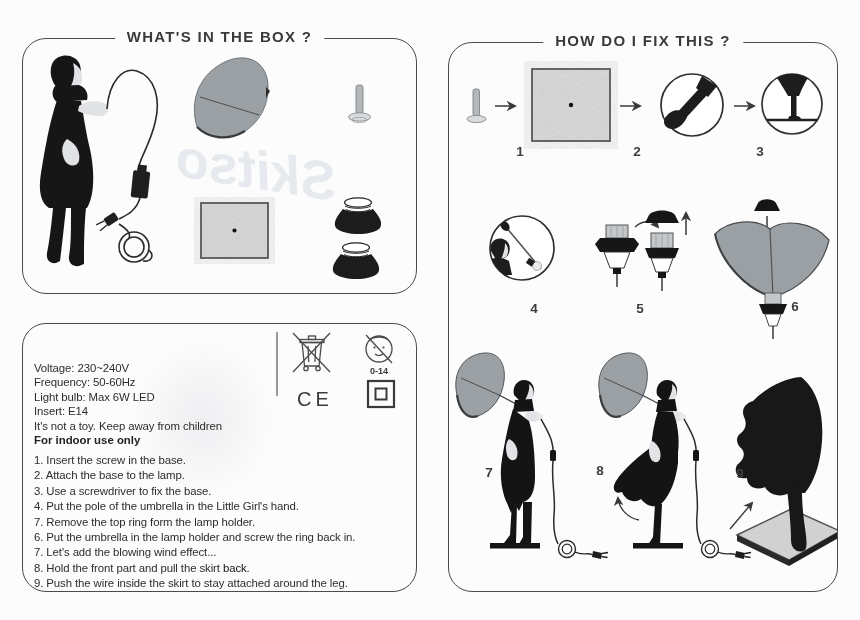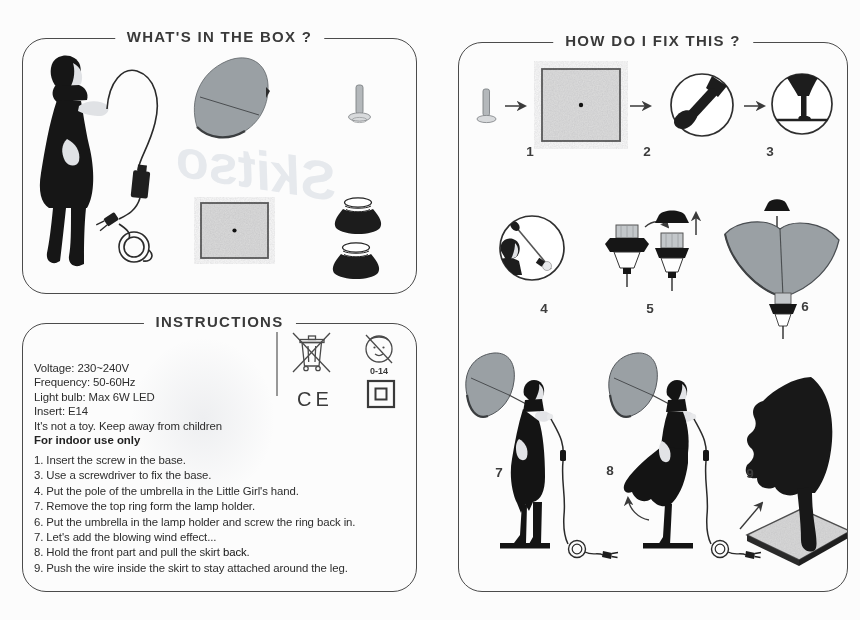--- a/index.html
+++ b/index.html
@@ -1,21 +1,21 @@
 <!DOCTYPE html>
 <html><head>
 <meta charset="utf-8">
 <style>
   html,body{margin:0;padding:0;background:#ffffff;}
   .page{position:relative;width:860px;height:620px;background:#fcfcfc;
         font-family:"Liberation Sans",sans-serif;color:#333;overflow:hidden;}
   .panel{position:absolute;border:1.6px solid #4b4b4b;border-radius:24px;background:transparent;}
   #panel-box{left:22px;top:38px;width:393px;height:254px;}
   #panel-instructions{left:22px;top:323px;width:393px;height:267px;}
-  #panel-howto{left:458px;top:42px;width:388px;height:548px;text-align:right;}
+  #panel-howto{left:448px;top:42px;width:388px;height:548px;text-align:right;}
   .panel-title{position:absolute;top:-12px;left:50%;transform:translateX(-50%);
         background:#fcfcfc;padding:0 12px;margin:0;font-size:15px;font-weight:600;
         letter-spacing:1.3px;color:#3a3a3a;white-space:nowrap;line-height:20px;}
   .fill-svg{position:absolute;left:0;top:0;width:100%;height:100%;}
   .watermark{position:absolute;left:95px;top:95px;width:220px;font-size:54px;font-weight:700;
         font-style:italic;color:rgba(173,182,196,0.28);transform:scaleX(-1) rotate(-9deg);
         pointer-events:none;white-space:nowrap;}
   .ghost{position:absolute;left:105px;top:10px;width:150px;height:170px;
         background:radial-gradient(ellipse at center,rgba(110,120,140,0.10),rgba(110,120,140,0) 68%);}
   .textcol{position:absolute;left:11px;font-size:11.4px;letter-spacing:-0.1px;
@@ -97,32 +97,32 @@
         <rect x="178" y="164" width="67" height="55" filter="url(#nzL)" opacity="0.5"></rect>
         <circle cx="211.5" cy="191.5" r="2.1" fill="#111"></circle>
       </g>
 
       <use href="#ringL"></use>
       <use href="#ringL" transform="translate(-2,45)"></use>
     </svg>
   </section>
 
   <section class="panel" id="panel-instructions">
-    <h2 class="panel-title">INSTRUCTIONS</h2>
     <div class="ghost"></div>
     <div class="textcol" id="specs">
         <div>Voltage: 230~240V</div>
         <div>Frequency: 50-60Hz</div>
         <div>Light bulb: Max 6W LED</div>
         <div>Insert: E14</div>
         <div>It's not a toy. Keep away from children</div>
       </div>
     <div class="indoor">For indoor use only</div>
     <div class="textcol" id="steps">
         <div class="step-line">1. Insert the screw in the base.</div>
+        <div class="step-line">2. Attach the base to the lamp.</div>
         <div class="step-line">3. Use a screwdriver to fix the base.</div>
         <div class="step-line">4. Put the pole of the umbrella in the Little Girl's hand.</div>
         <div class="step-line">7. Remove the top ring form the lamp holder.</div>
         <div class="step-line">6. Put the umbrella in the lamp holder and screw the ring back in.</div>
         <div class="step-line">7. Let's add the blowing wind effect...</div>
         <div class="step-line">8. Hold the front part and pull the skirt <b>back</b>.</div>
         <div class="step-line">9. Push the wire inside the skirt to stay attached around the leg.</div>
       </div>
 
     <div class="symbols-wrap">

